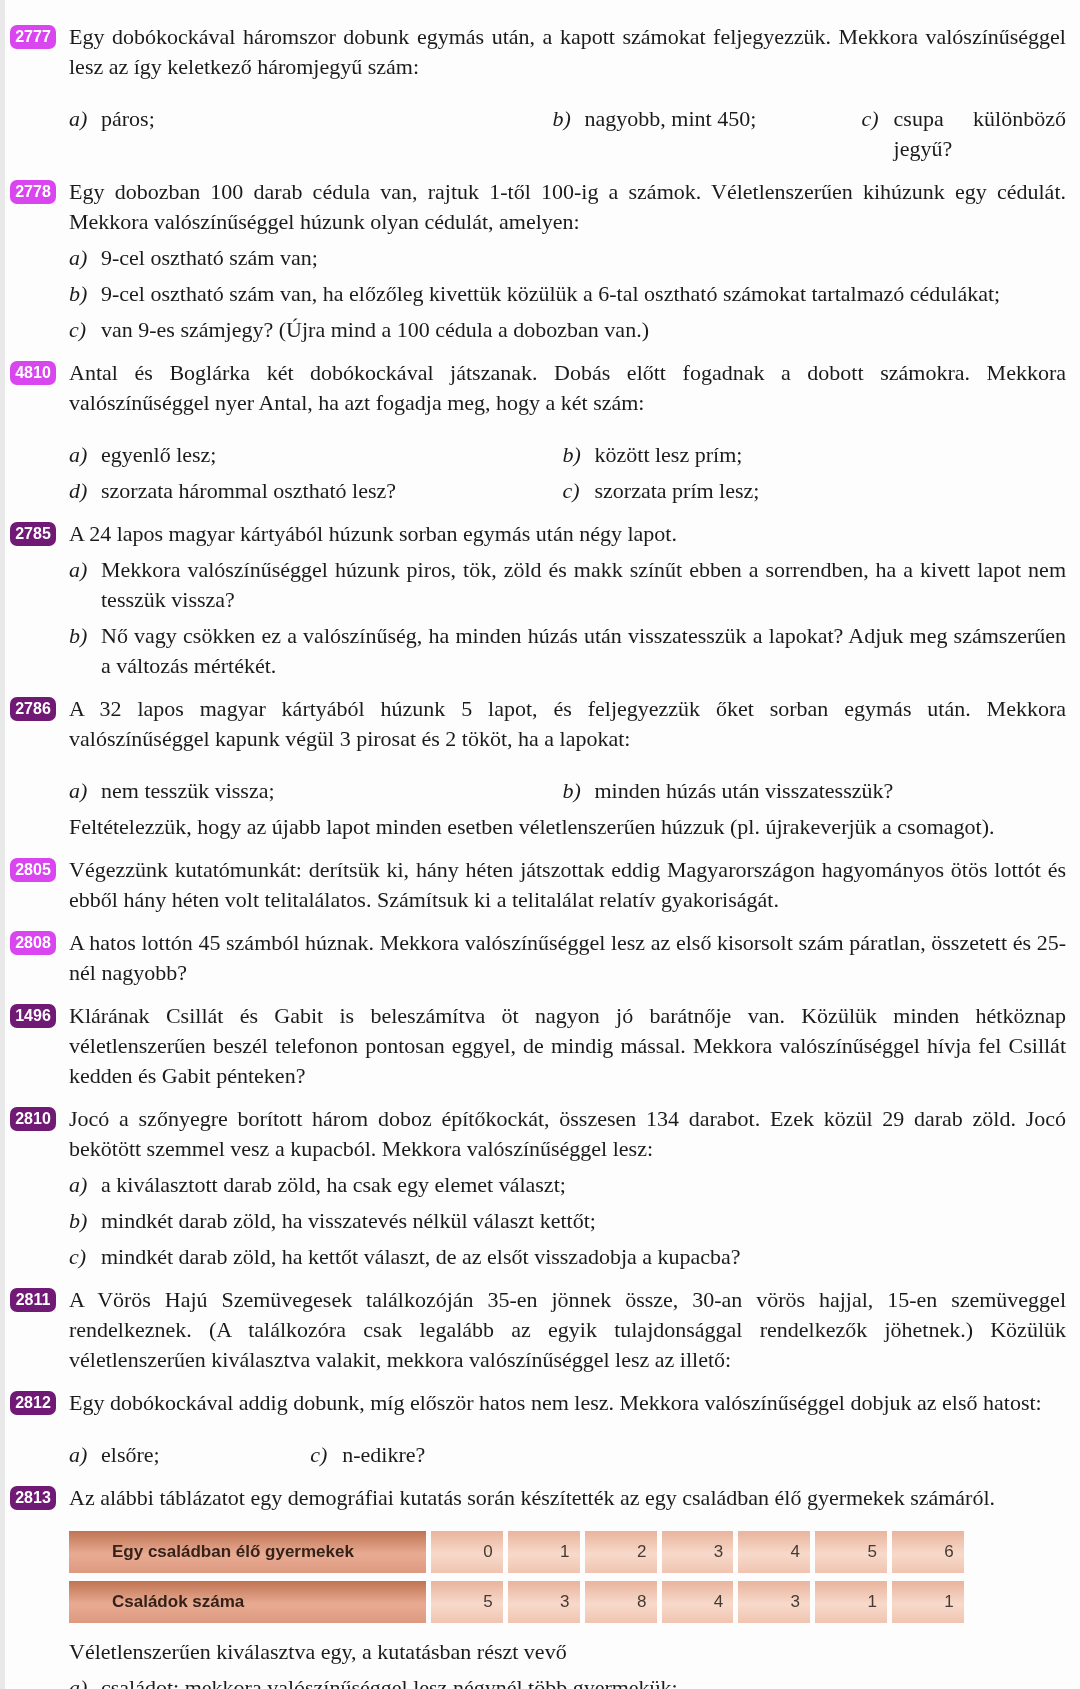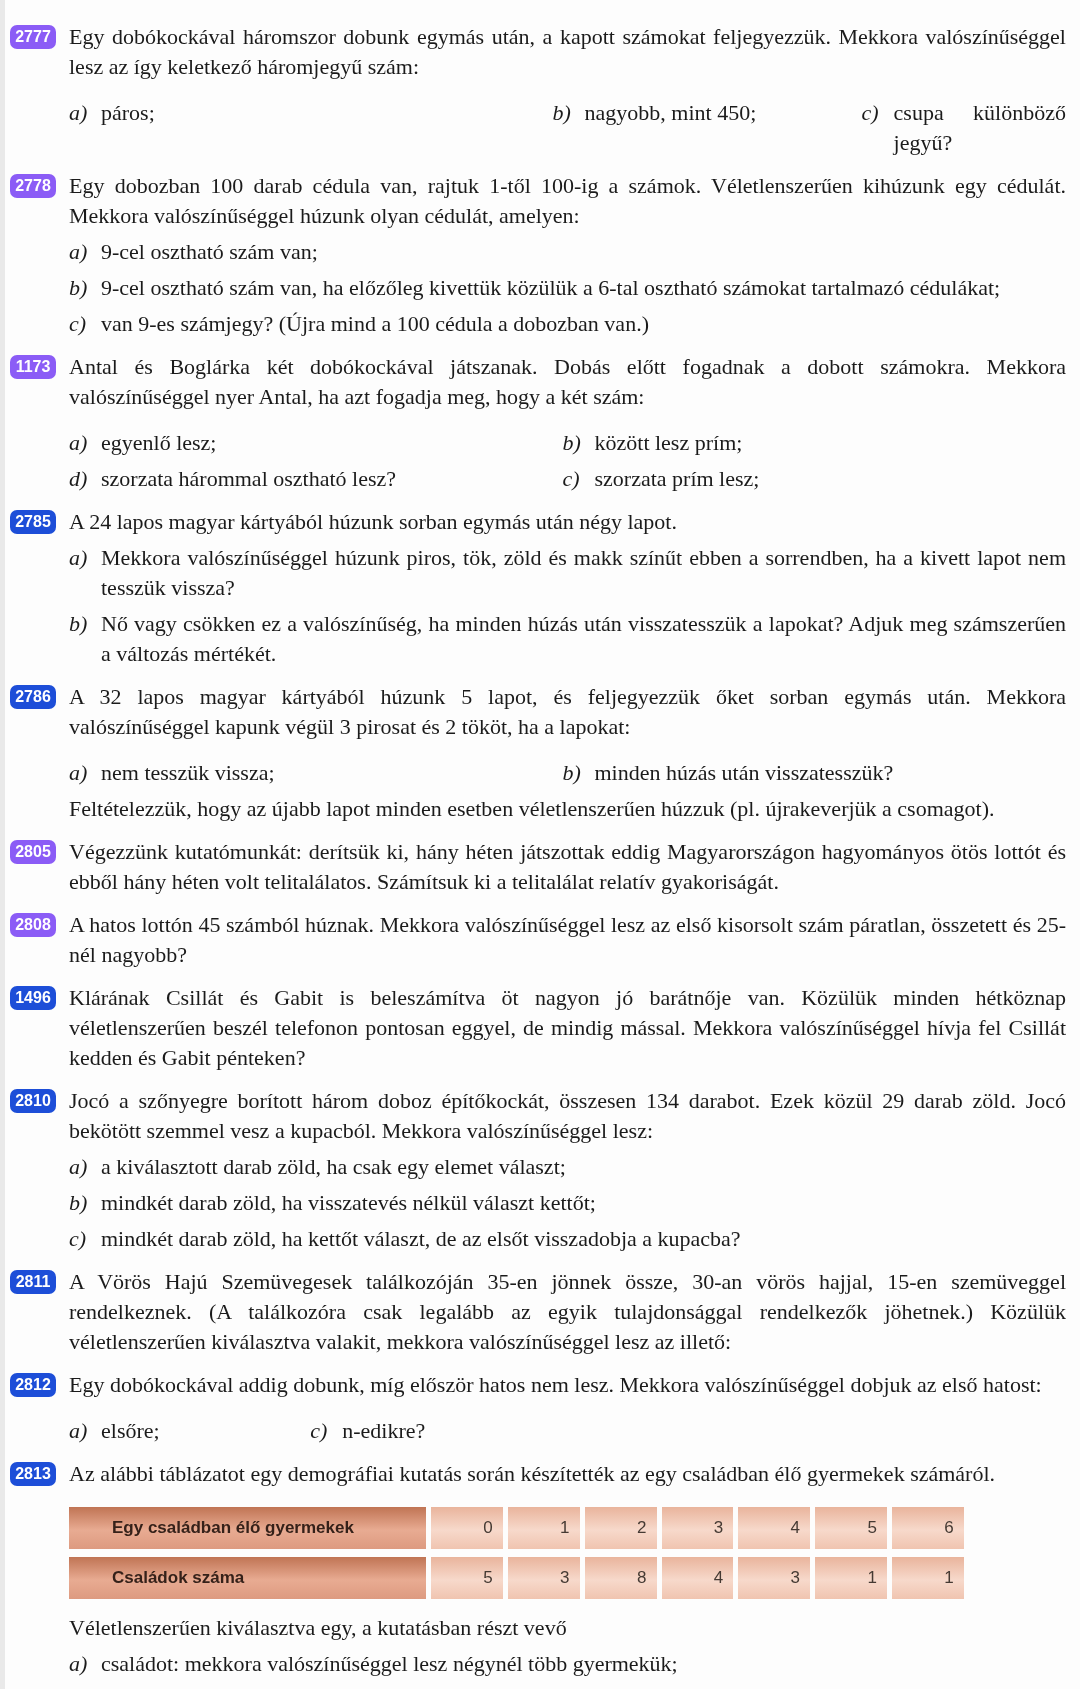--- a/index.html
+++ b/index.html
@@ -14,34 +14,34 @@
   .edge{position:absolute;left:0;top:0;width:5px;height:100%;background:#e9e9e9;}
   .page{padding:22px 14px 10px 10px;}
   .problem{display:flex;margin-bottom:13px;}
   .badge{
     flex:0 0 46px;width:46px;height:24px;line-height:24px;
     border-radius:7px;margin-top:3px;margin-right:13px;
     color:#ffffff;text-align:center;
     font-family:"Liberation Sans", sans-serif;
     font-weight:bold;font-size:16px;letter-spacing:0;
   }
-  .badge.orange{background:#8b5cf6;}
-  .badge.blue{background:#1d4ed8;}
+  .badge.orange{background:#d946ef;}
+  .badge.blue{background:#701a75;}
   .content{flex:1;min-width:0;}
   .statement{margin:0;font-size:22px;line-height:30px;text-align:justify;}
   .note{margin-top:6px;}
   .sub{
     margin-top:6px;padding-left:32px;
     font-size:22px;line-height:30px;text-align:justify;
   }
   .let{
     display:inline-block;width:32px;margin-left:-32px;
     font-style:italic;
   }
-  .opt-row{display:grid;margin-top:16px;font-family:Liberation Serif, serif;}
+  .opt-row{display:grid;margin-top:22px;font-family:Liberation Serif, serif;}
   .opt-row .sub{margin-top:0;padding-left:32px;}
   .opt-row.two-rows .sub{margin-top:0;}
   .opt-row.two-rows .sub:nth-child(n+3){margin-top:6px;}
   .cols-3a{grid-template-columns:48.5% 31% 20.5%;}
   .cols-2{grid-template-columns:49.5% 50.5%;}
   .cols-3b{grid-template-columns:24.2% 25.1% 50.7%;}
   .demo-table{
     border-collapse:separate;border-spacing:5px 8px;
     margin:10px 0 4px -5px;
     width:905px;
@@ -81,21 +81,21 @@
     <span class="badge orange">2778</span>
     <div class="content">
       <p class="statement">Egy dobozban 100 darab cédula van, rajtuk 1-től 100-ig a számok. Véletlenszerűen kihúzunk egy cédulát. Mekkora valószínűséggel húzunk olyan cédulát, amelyen:</p>
       <div class="sub"><span class="let">a)</span><span>9-cel osztható szám van;</span></div>
       <div class="sub"><span class="let">b)</span><span>9-cel osztható szám van, ha előzőleg kivettük közülük a 6-tal osztható számokat tartalmazó cédulákat;</span></div>
       <div class="sub"><span class="let">c)</span><span>van 9-es számjegy? (Újra mind a 100 cédula a dobozban van.)</span></div>
     </div>
   </div>
 
   <div class="problem">
-    <span class="badge orange">1173</span>
+    <span class="badge orange">4810</span>
     <div class="content">
       <p class="statement">Antal és Boglárka két dobókockával játszanak. Dobás előtt fogadnak a dobott számokra. Mekkora valószínűséggel nyer Antal, ha azt fogadja meg, hogy a két szám:</p>
       <div class="opt-row cols-2 two-rows">
         <span class="sub"><span class="let">a)</span><span>egyenlő lesz;</span></span>
         <span class="sub"><span class="let">b)</span><span>között lesz prím;</span></span>
         <span class="sub"><span class="let">d)</span><span>szorzata hárommal osztható lesz?</span></span>
         <span class="sub"><span class="let">c)</span><span>szorzata prím lesz;</span></span>
       </div>
     </div>
   </div>

